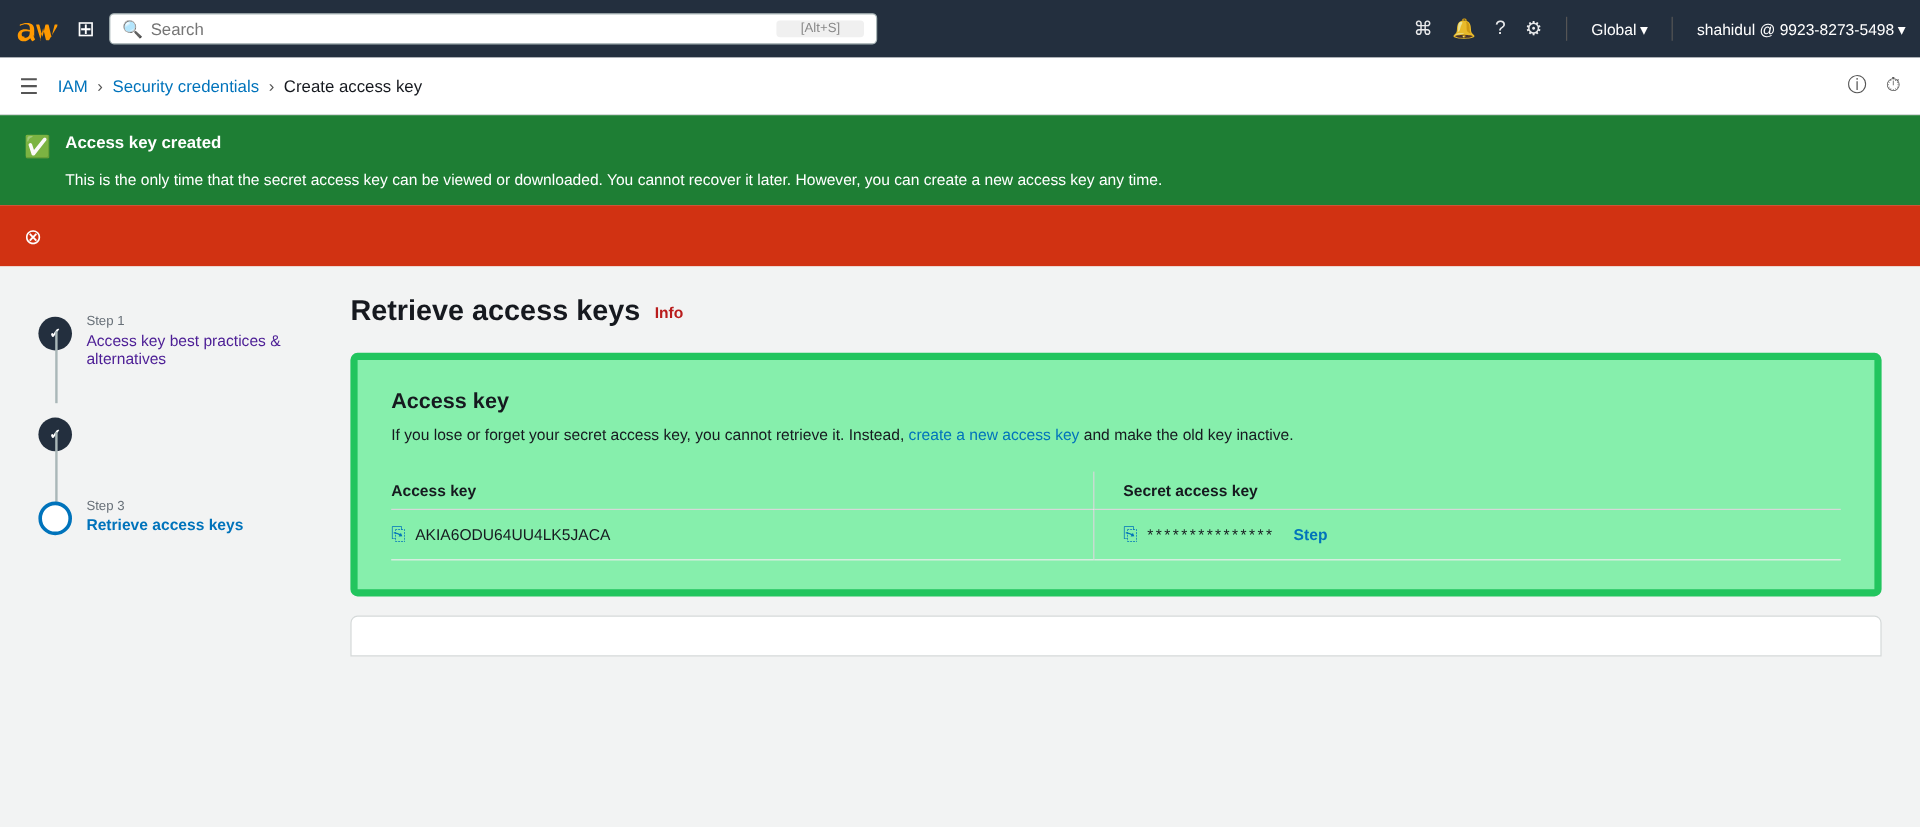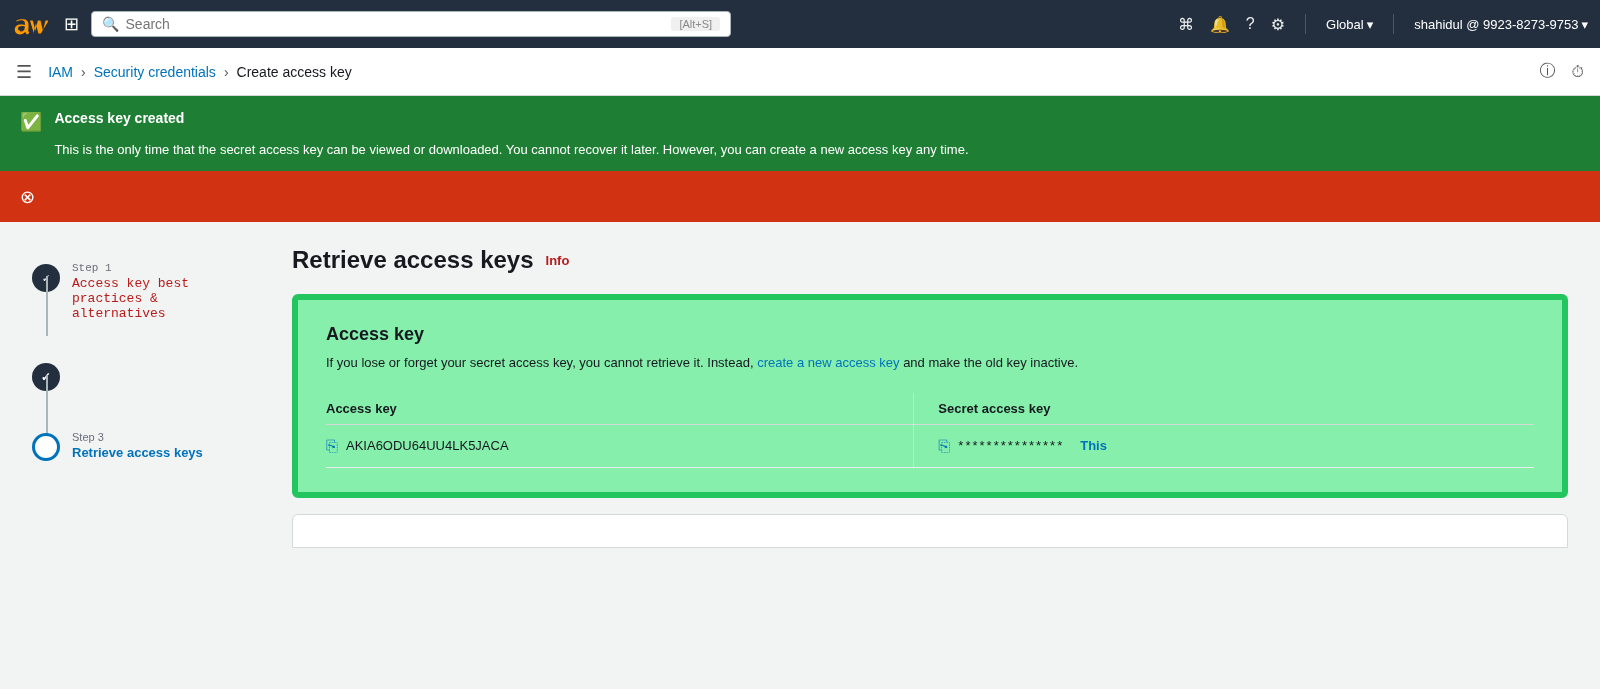--- a/index.html
+++ b/index.html
@@ -27,21 +27,21 @@
       border-radius: 4px;
       padding: 4px 10px;
       flex: 1; max-width: 640px;
       color: #555;
       gap: 6px;
     }
     .search-bar input {
       border: none; outline: none; font-size: 14px; flex: 1; color: #555;
     }
     .search-shortcut {
-      font-size: 11px; color: #888; background: #f0f0f0; border-radius: 3px; padding: 1px 8px;
+      font-size: 11px; color: #888; background: #f0f0f0; border-radius: 3px; padding: 1px 20px;
     }
     .nav-icons {
       display: flex; align-items: center; gap: 16px; margin-left: auto;
     }
     .nav-icon { color: #fff; font-size: 16px; cursor: pointer; opacity: 0.9; }
     .region-selector {
       color: #fff; font-size: 13px; cursor: pointer; display: flex; align-items: center; gap: 3px;
     }
     .user-selector {
       color: #fff; font-size: 13px; cursor: pointer; display: flex; align-items: center; gap: 3px;
@@ -112,21 +112,21 @@
     }
     .step-dot {
       width: 28px; height: 28px; border-radius: 50%;
       display: flex; align-items: center; justify-content: center;
       flex-shrink: 0; font-size: 12px; font-weight: 700; margin-top: 18px;
     }
     .step-dot.completed { background: #232f3e; color: #fff; }
     .step-dot.active { background: #fff; border: 3px solid #0073bb; color: #0073bb; }
     .step-text { padding-top: 16px; }
     .step-label-sm { font-size: 11px; color: #687078; }
-    .step-title { font-size: 13px; color: #b91c1c; margin-top: 2px; }
+    .step-title { font-size: 13px; color: #4c1d95; margin-top: 2px; }
     .step-title.active-step { color: #0073bb; font-weight: 700; }
 
     
     .content-panel {
       flex: 1;
     }
     .page-title {
       font-size: 24px; font-weight: 700; color: #16191f; display: flex; align-items: center; gap: 12px; margin-bottom: 20px;
     }
     .info-link { color: #b91c1c; font-size: 13px; cursor: pointer; }
@@ -191,21 +191,21 @@
     <span class="nav-icon">🔔</span>
     <span class="nav-icon">?</span>
     <span class="nav-icon">⚙</span>
     <div class="divider-v"></div>
     <div class="region-selector">
       <span>Global</span>
       <span>▾</span>
     </div>
     <div class="divider-v"></div>
     <div class="user-selector">
-      <span>shahidul @ 9923-8273-9753</span>
+      <span>shahidul @ 9923-8273-5498</span>
       <span>▾</span>
     </div>
   </div>
 </nav>
 
 <div class="breadcrumb-bar">
   <span class="hamburger">☰</span>
   <a class="breadcrumb-link">IAM</a>
   <span class="breadcrumb-sep">›</span>
   <a class="breadcrumb-link">Security credentials</a>
@@ -226,21 +226,21 @@
 </div>
 
 <div class="alert-red">
   <span class="alert-icon">⊗</span>
 </div>
 
 <div class="main-area">
 
   <div class="stepper">
 
-    <div class="step-item" style="position:relative;font-family:Liberation Mono, monospace;">
+    <div class="step-item" style="position:relative;">
       <div class="step-dot completed">✓</div>
       <div class="step-text">
         <div class="step-label-sm">Step 1</div>
         <div class="step-title">Access key best practices &amp; alternatives</div>
       </div>
       <div class="step-connector"></div>
     </div>
 
     <div class="step-item" style="position:relative; margin-top: 24px;">
       <div class="step-dot completed">✓</div>
@@ -284,21 +284,21 @@
               <div class="key-value">
                 <span class="copy-icon">⎘</span>
                 <span>AKIA6ODU64UU4LK5JACA</span>
               </div>
             </td>
             <td class="col-divider"></td>
             <td style="padding-left:24px;">
               <div class="key-value">
                 <span class="copy-icon">⎘</span>
                 <span class="masked">***************</span>
-                <a class="show-link">This</a>
+                <a class="show-link">Step</a>
               </div>
             </td>
           </tr>
         </tbody>
       </table>
     </div>
 
     <div class="partial-card"></div>
   </div>
 </div>

